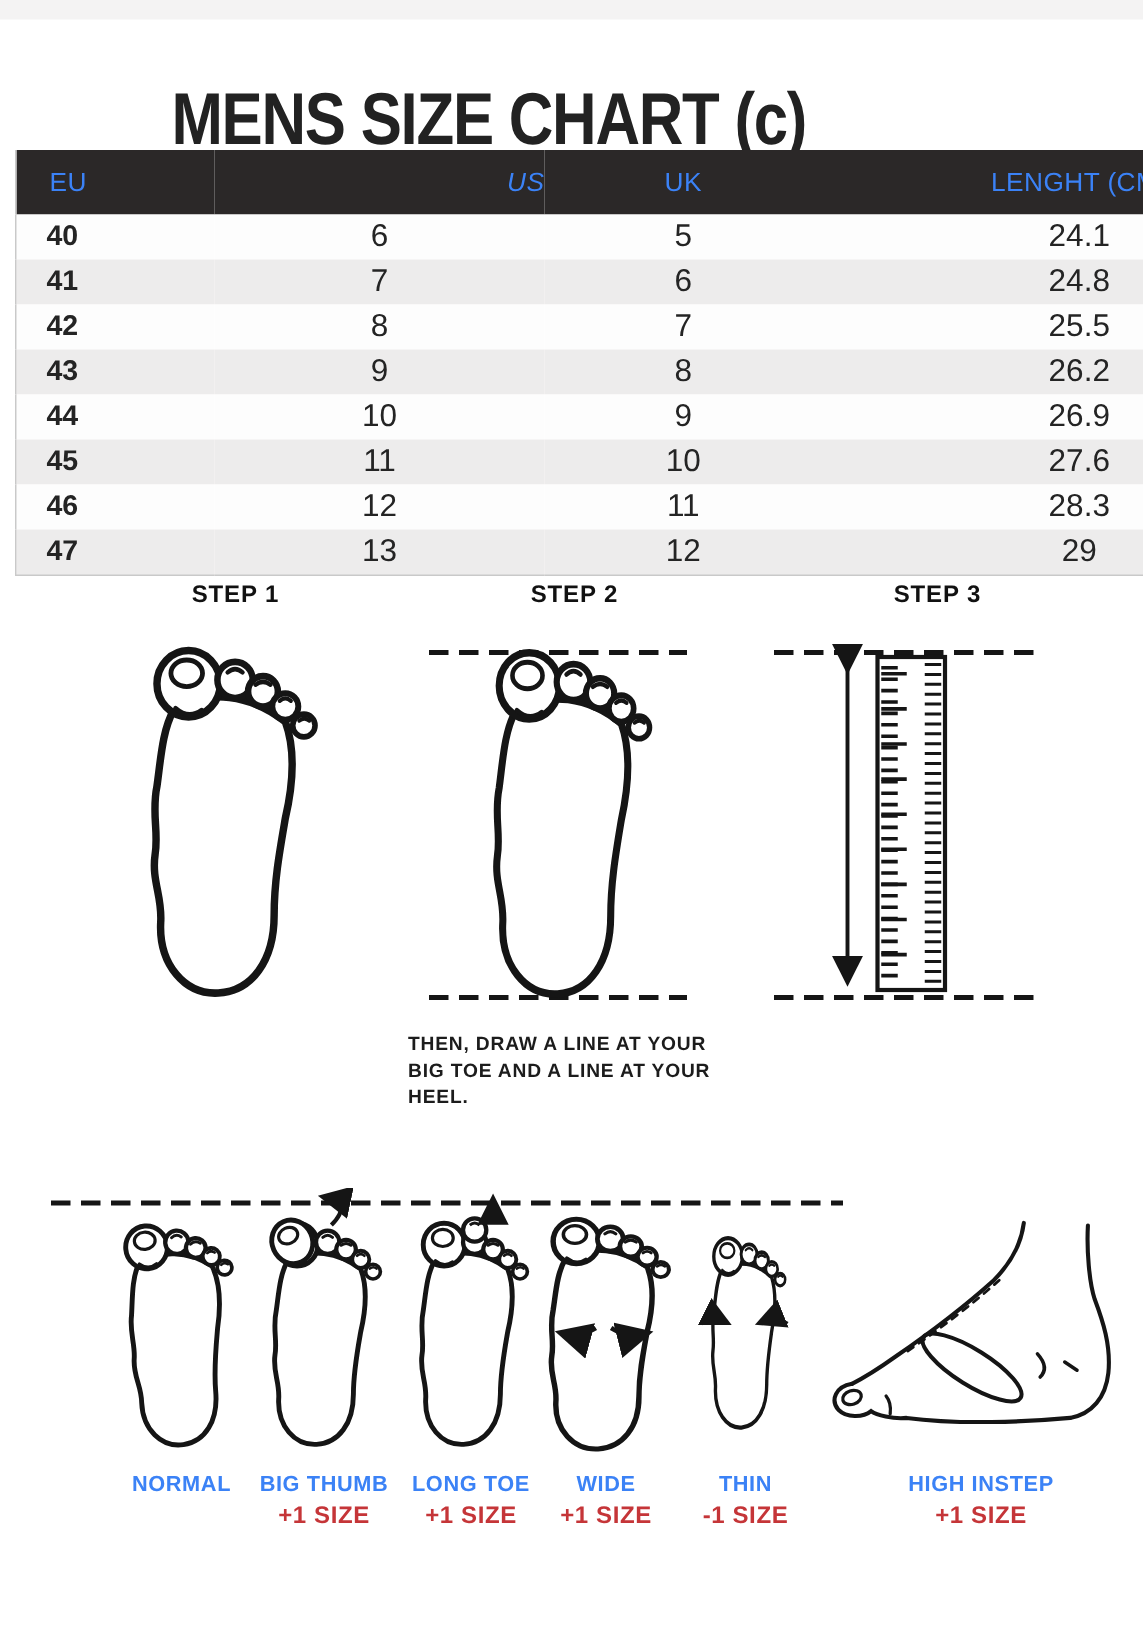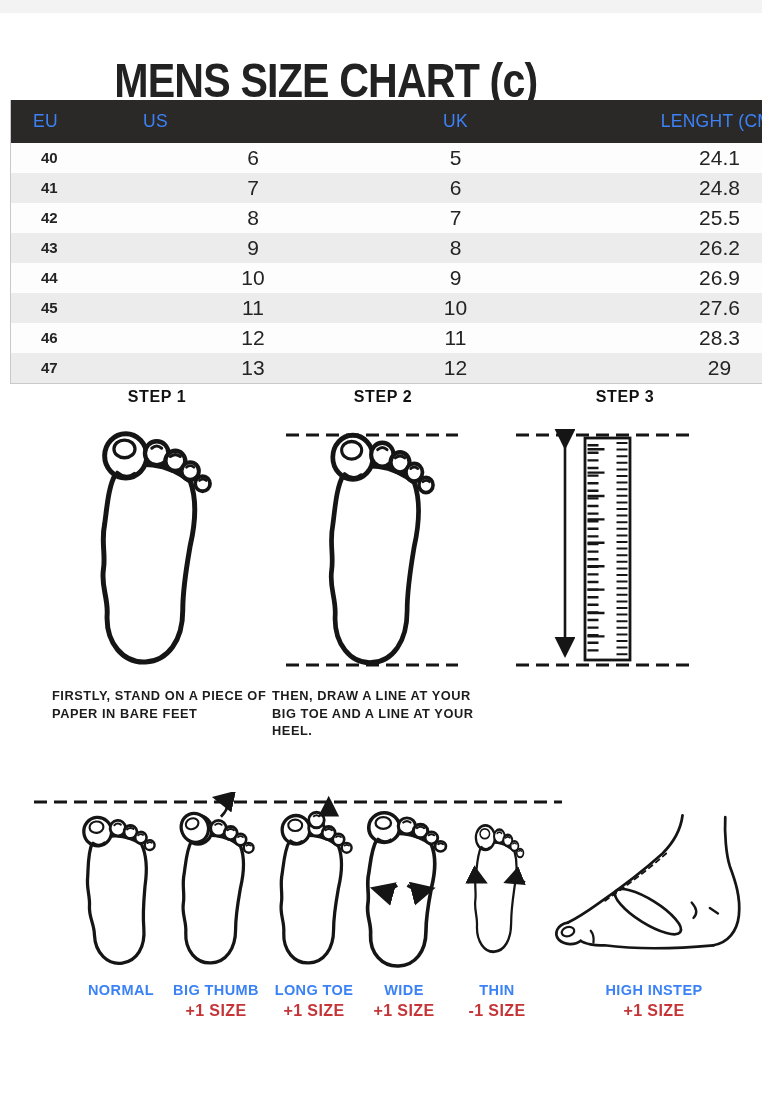--- a/index.html
+++ b/index.html
@@ -8,26 +8,26 @@
   .topstrip{position:absolute;left:0;top:0;width:762px;height:13px;background:#f4f3f3;}
   .title-wrap{position:absolute;left:0;top:24px;width:652px;text-align:center;margin-top:28px;}
   .title{display:inline-block;font-size:49px;font-weight:bold;color:#222;
          transform:scaleX(.84);transform-origin:center;letter-spacing:-1px;white-space:nowrap;}
   
   table.size{position:absolute;left:10px;top:100px;width:742px;border-collapse:collapse;
              border-spacing:0;table-layout:fixed;}
   table.size thead th{background:#2b2828;color:#3b82f6;font-weight:normal;font-size:17.5px;
              height:43px;padding:0;letter-spacing:.3px;}
   table.size th.h-eu{text-align:left;padding-left:22px;width:110px;}
-  table.size th.h-us{text-align:left;width:220px;}
+  table.size th.h-us{text-align:right;width:220px;font-style:italic;}
   table.size th.h-uk{text-align:center;width:185px;}
   table.size th.h-len{text-align:center;width:227px;padding-left:58px;}
   table.size tbody td{height:30px;padding:0;text-align:center;font-size:21px;color:#242424;
              line-height:30px;}
-  table.size tbody td.eu{text-align:left;padding-left:30px;font-weight:bold;font-size:15px;margin-left:36px;}
+  table.size tbody td.eu{text-align:left;padding-left:20px;font-weight:bold;font-size:19px;margin-left:36px;}
   table.size tbody td.len{padding-left:58px;}
   table.size tbody tr:nth-child(odd){background:#fdfdfd;}
   table.size tbody tr:nth-child(even){background:#edecec;}
   table.size tbody tr td{border:none;}
   table.size{border-left:1px solid #c9c9c9;border-right:1px solid #c9c9c9;border-bottom:1px solid #c9c9c9;}
   
   .step-label{position:absolute;top:388px;width:120px;text-align:center;font-size:16px;
               font-weight:bold;letter-spacing:.6px;color:#111;}
   .caption{position:absolute;top:687px;font-size:12.8px;font-weight:bold;letter-spacing:.55px;
            line-height:17.5px;color:#1c1c1c;}
@@ -162,21 +162,20 @@
     <path d="M3,237 H179" stroke="#151515" stroke-width="3.2" stroke-dasharray="13 7"></path>
     <line x1="52" y1="18" x2="52" y2="226" stroke="#151515" stroke-width="2.6" marker-start="url(#ah)" marker-end="url(#ah)"></line>
     <g>
       <rect x="72" y="10" width="45" height="222" fill="#fff" stroke="#151515" stroke-width="2.8"></rect>
       <line x1="80" y1="16" x2="80" y2="228" stroke="#151515" stroke-width="11" stroke-dasharray="2.4 5.2"></line>
       <line x1="83" y1="20" x2="83" y2="228" stroke="#151515" stroke-width="17" stroke-dasharray="2.4 21"></line>
       <line x1="109" y1="14" x2="109" y2="228" stroke="#151515" stroke-width="11" stroke-dasharray="2 4.6"></line>
     </g>
   </svg>
 
-  <div class="caption" style="left:52px;width:222px">FIRSTLY, STAND ON A  PIECE OF PAPER IN BARE FEET</div>
   <div class="caption" style="left:272px;width:214px">THEN, DRAW A LINE AT YOUR BIG TOE AND A LINE AT YOUR HEEL.</div>
 
   <svg class="illu" style="left:33px;top:799px" width="530" height="6" viewBox="0 0 530 6">
     <path d="M1,3 H529" stroke="#151515" stroke-width="3.2" stroke-dasharray="13 7"></path>
   </svg>
 
   <svg class="illu" style="left:72px;top:792px" width="98" height="185" viewBox="0 -18 120 218">
     <use href="#footTop" transform="rotate(-5 60 100)"></use>
   </svg>
 

